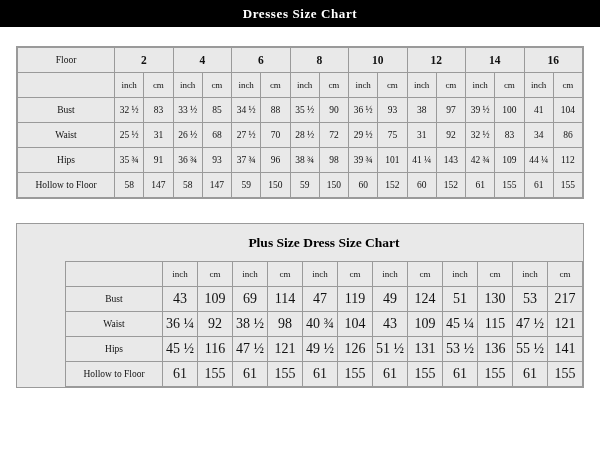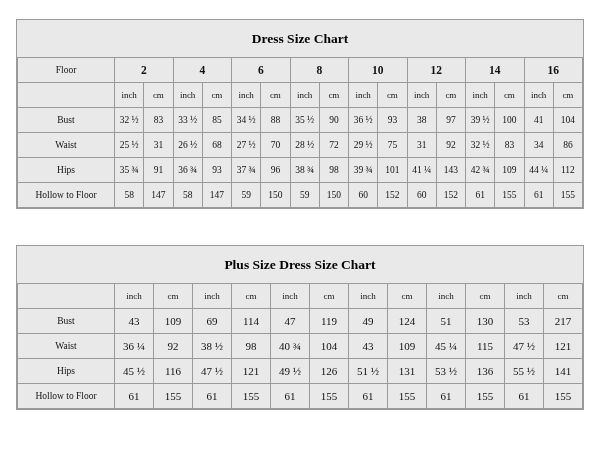--- a/index.html
+++ b/index.html
@@ -34,21 +34,21 @@
     letter-spacing: 0.6px;
   }
   .chart-block {
     margin: 0 auto;
     width: 568px;
     border: 1px solid #9a9a9a;
     background: #e9e9e9;
     box-sizing: border-box;
   }
   .block-1 { margin-top: 19px; }
-  .block-2 { margin-top: 36px; }
+  .block-2 { margin-top: 24px; padding-left: 48px; }
   .chart-title {
     text-align: center;
     font-weight: bold;
     font-size: 13.5px;
     padding: 11px 0 10px 0;
     background: #e9e9e9;
     font-family: "Liberation Serif", serif;
   }
   table.size-table {
     border-collapse: collapse;
@@ -77,30 +77,32 @@
     font-weight: bold;
   }
   table.size-table td.unit {
     font-size: 9px;
   }
   .t1 td, .t1 th { height: 25px; }
   .t2 td, .t2 th { height: 27px; }
   .t2 th.sizehdr { font-size: 12.5px; }
   .t2 td.rowlabel, .t2 th.rowlabel { width: 120px; }
   .t2 td.unit { font-size: 9.5px; }
-  .t2 td.val { font-size: 11px; }
+  .t2 td.val { font-size: 14px; }
 </style>
 </head>
 <body>
 
 <div class="page">
 
+  <div class="top-banner">
+    <span>Dresses Size Chart</span>
+  </div>
 
   <div class="chart-block block-1">
-    <div class="chart-title">Dress Size Chart</div>
     <table class="size-table t1">
       <tbody id="table1-body">
           <tr>
             <th class="rowlabel">Floor</th>
             <th class="sizehdr" colspan="2">2</th>
             <th class="sizehdr" colspan="2">4</th>
             <th class="sizehdr" colspan="2">6</th>
             <th class="sizehdr" colspan="2">8</th>
             <th class="sizehdr" colspan="2">10</th>
             <th class="sizehdr" colspan="2">12</th>

